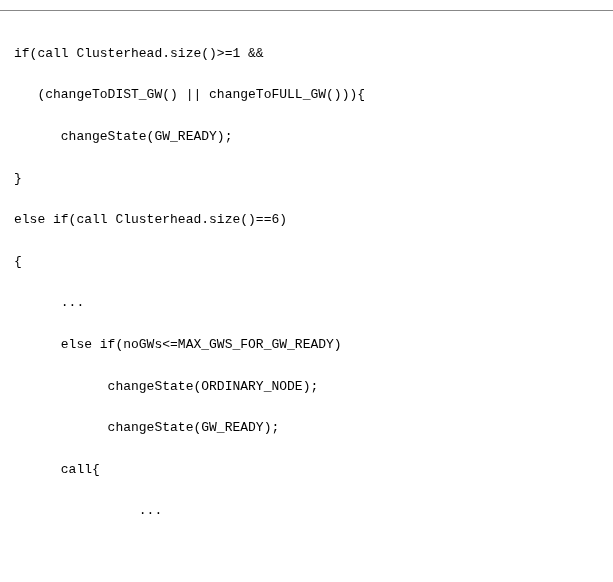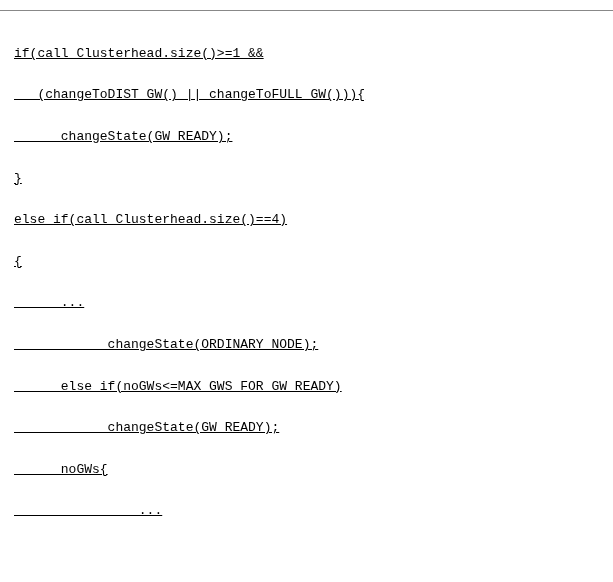--- a/index.html
+++ b/index.html
@@ -16,38 +16,37 @@
   }
   .code-container {
     border-top: 1px solid #888;
     border-bottom: 1px solid #888;
     margin: 10px 0;
     padding: 12px 0 12px 14px;
     white-space: pre;
   }
   .line {
     display: block;
-    text-decoration: underline;
   }
 </style>
 </head>
 <body>
 
 <div class="code-container">
 <span class="line">if(call Clusterhead.size()&gt;=1 &amp;&amp;</span>
 <span class="line">   (changeToDIST_GW() || changeToFULL_GW())){</span>
 <span class="line">      changeState(GW_READY);</span>
 <span class="line">}</span>
-<span class="line">else if(call Clusterhead.size()==4)</span>
+<span class="line">else if(call Clusterhead.size()==6)</span>
 <span class="line">{</span>
 <span class="line">      ...</span>
+<span class="line">      else if(noGWs&lt;=MAX_GWS_FOR_GW_READY)</span>
 <span class="line">            changeState(ORDINARY_NODE);</span>
-<span class="line">      else if(noGWs&lt;=MAX_GWS_FOR_GW_READY)</span>
 <span class="line">            changeState(GW_READY);</span>
-<span class="line">      noGWs{</span>
+<span class="line">      call{</span>
 <span class="line">                ...</span>
 
 
 
 
 
 
 
 
 

